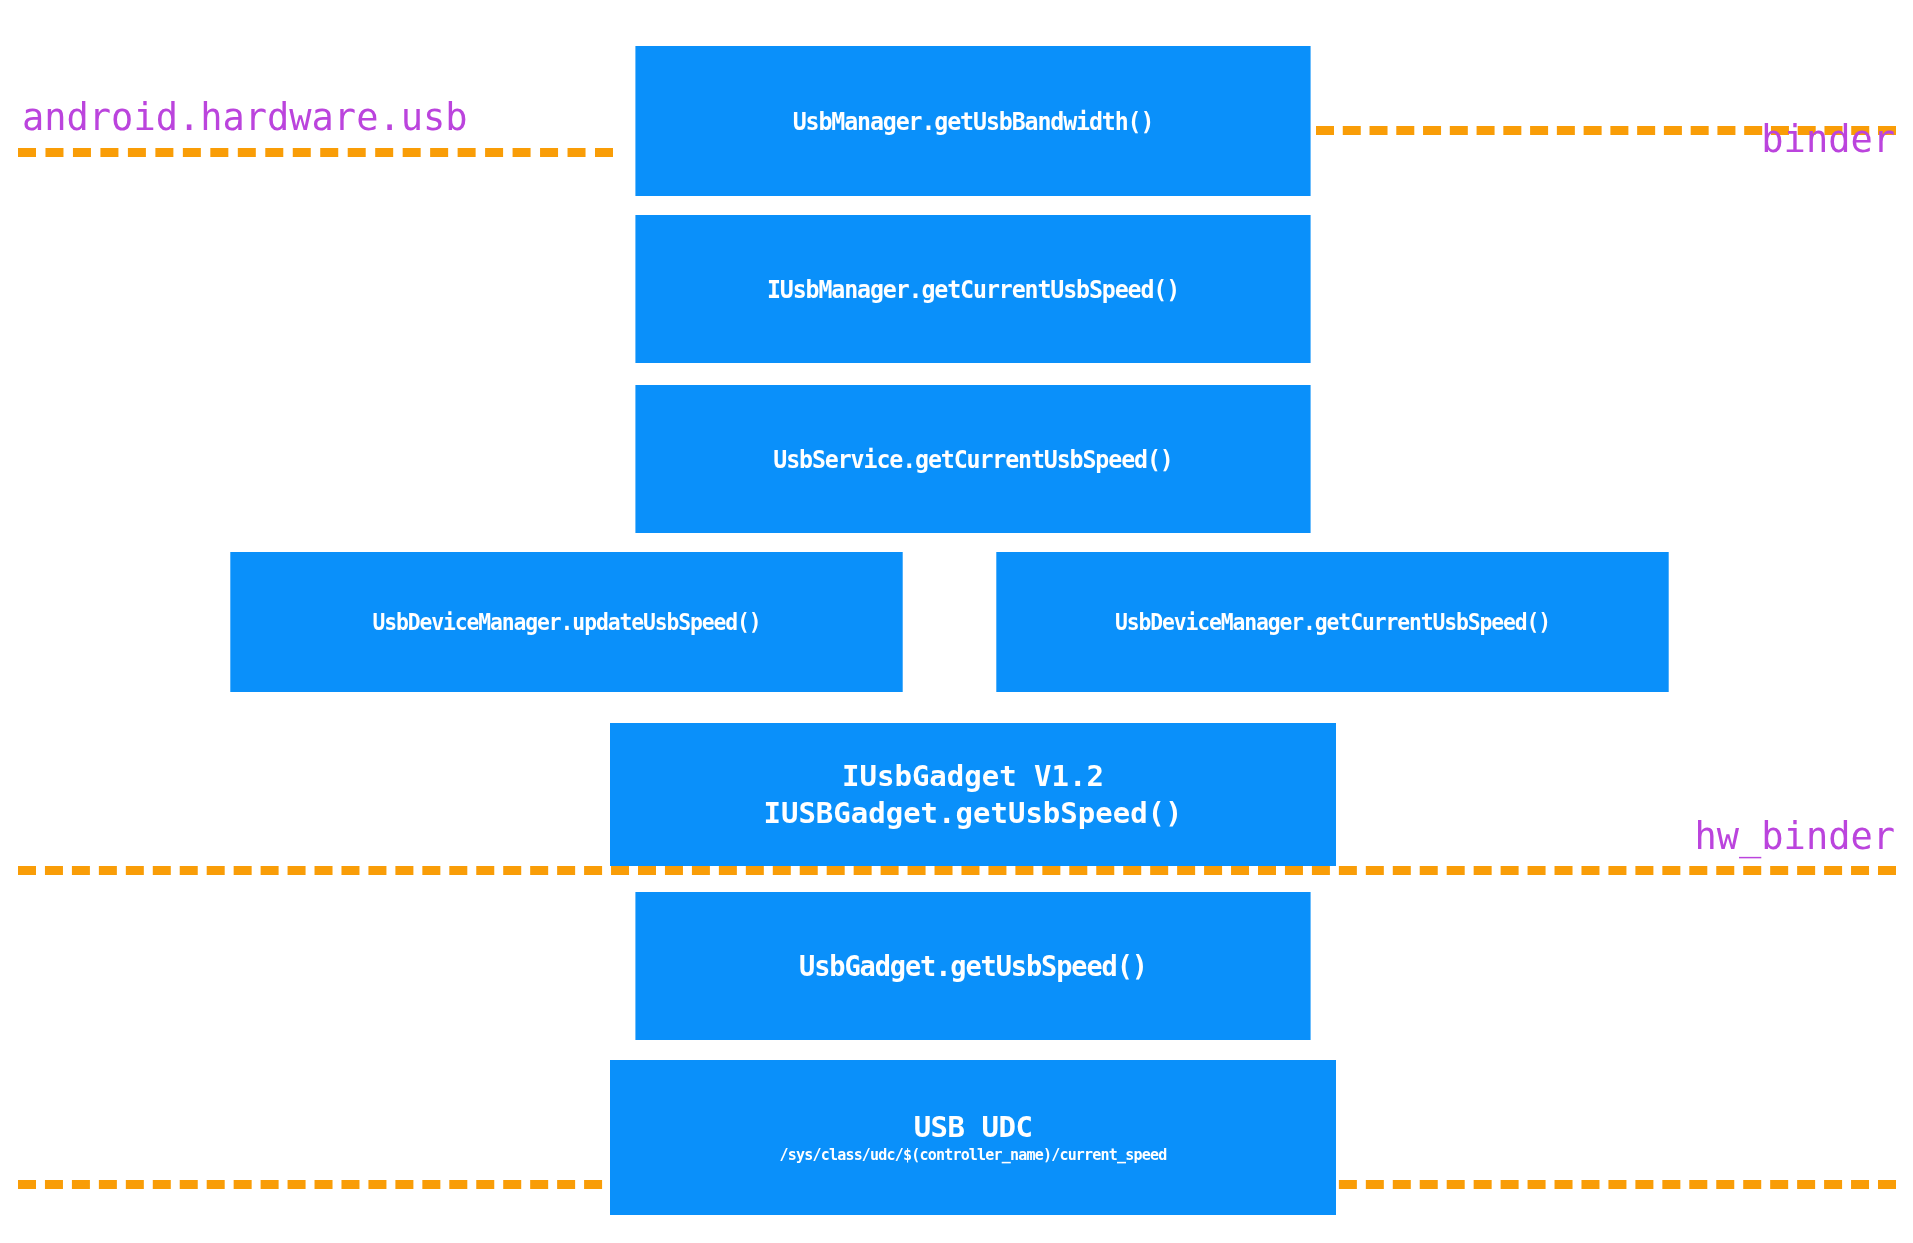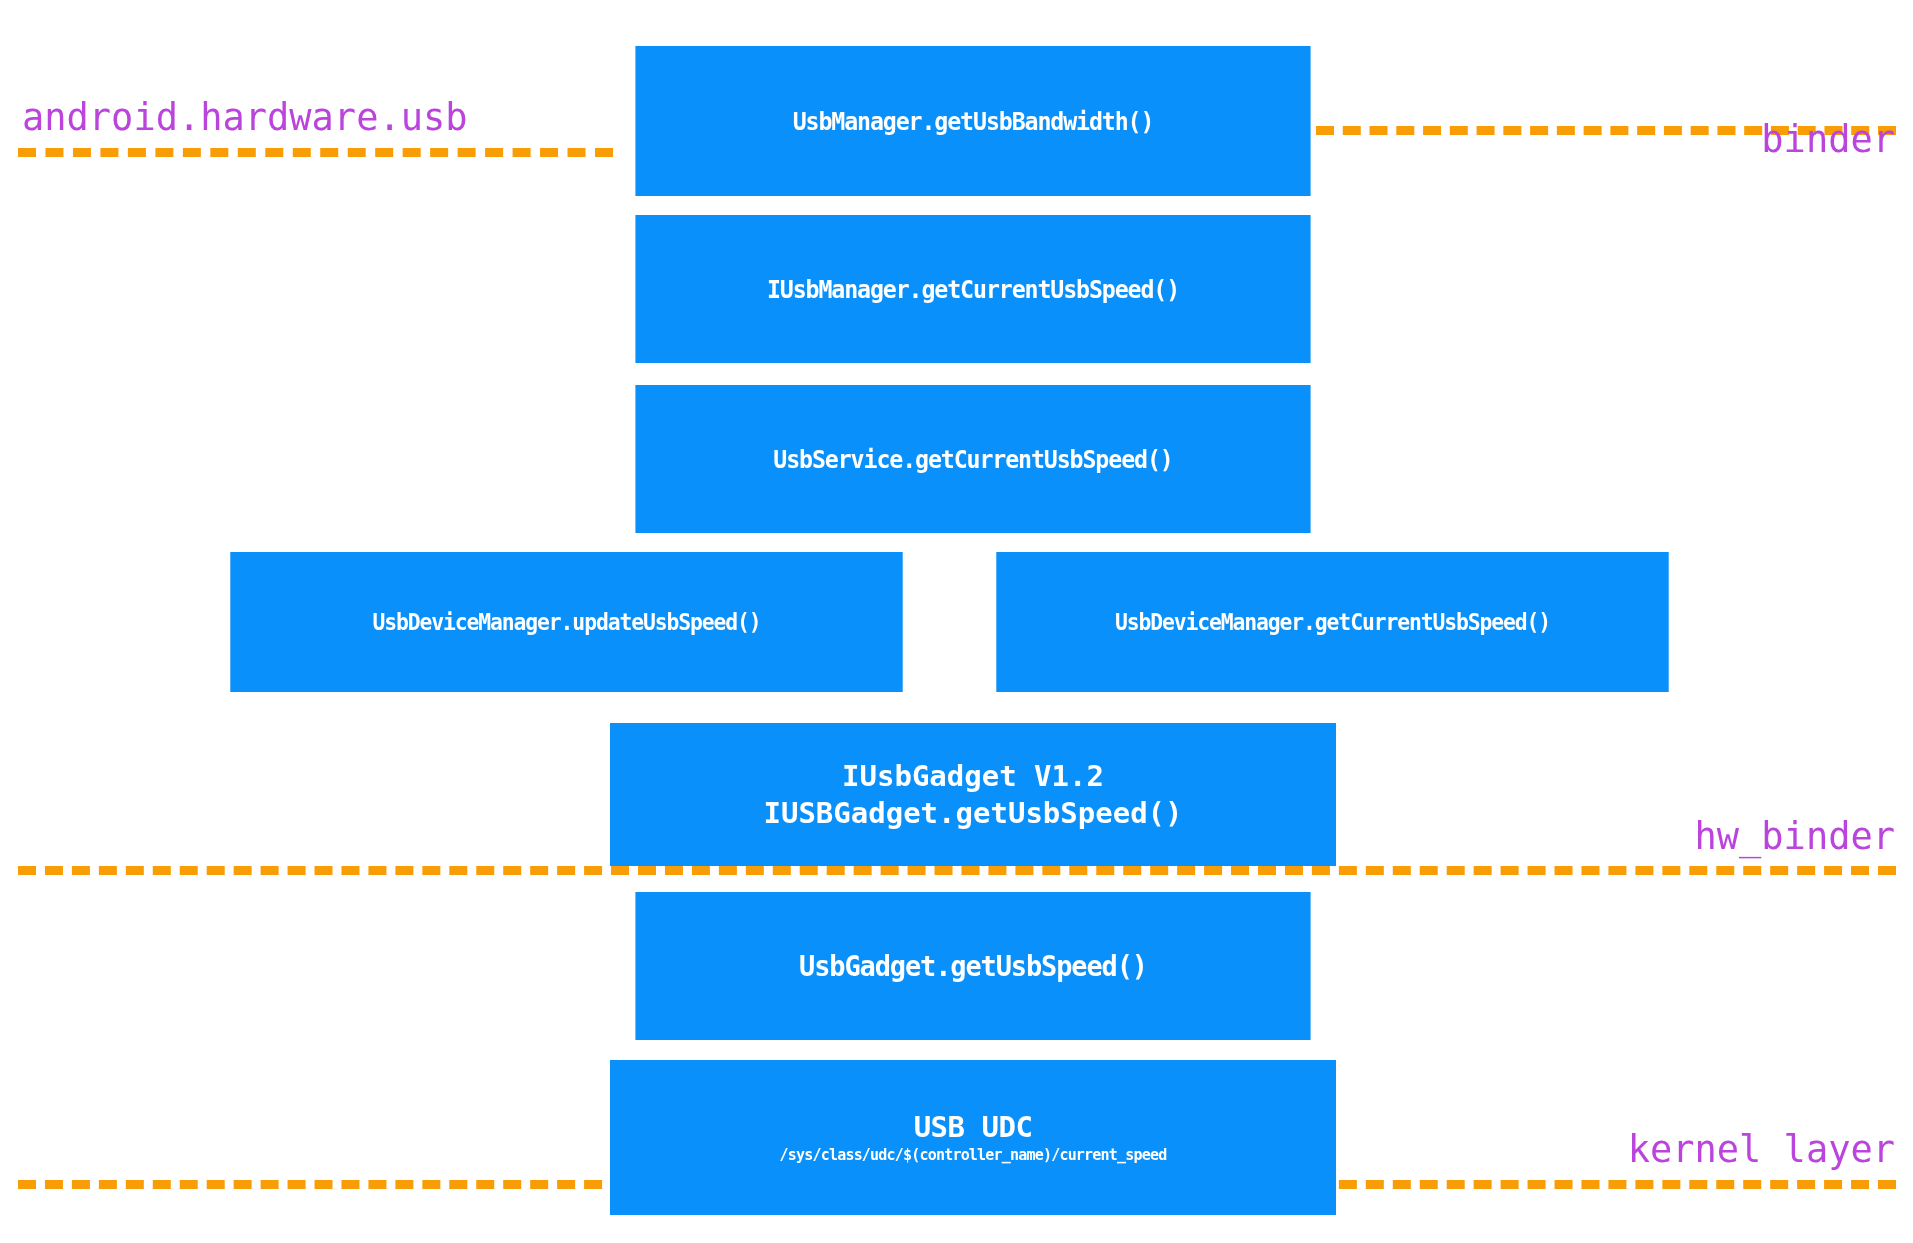--- a/index.html
+++ b/index.html
@@ -133,15 +133,14 @@
   </div>
 
   <div class="layer-label" style="left:22px; top:96px;">android.hardware.usb</div>
 
   <div class="layer-label right" style="right:18px; top:74px;margin-top:44px;">binder</div>
 
 
   <div class="layer-label right" style="right:18px; top:815px;">hw_binder</div>
 
 
-  <div class="layer-label right" style="right:18px; top:1128px;">kernel layer</div>
 
 </div>
 
 </body></html>

